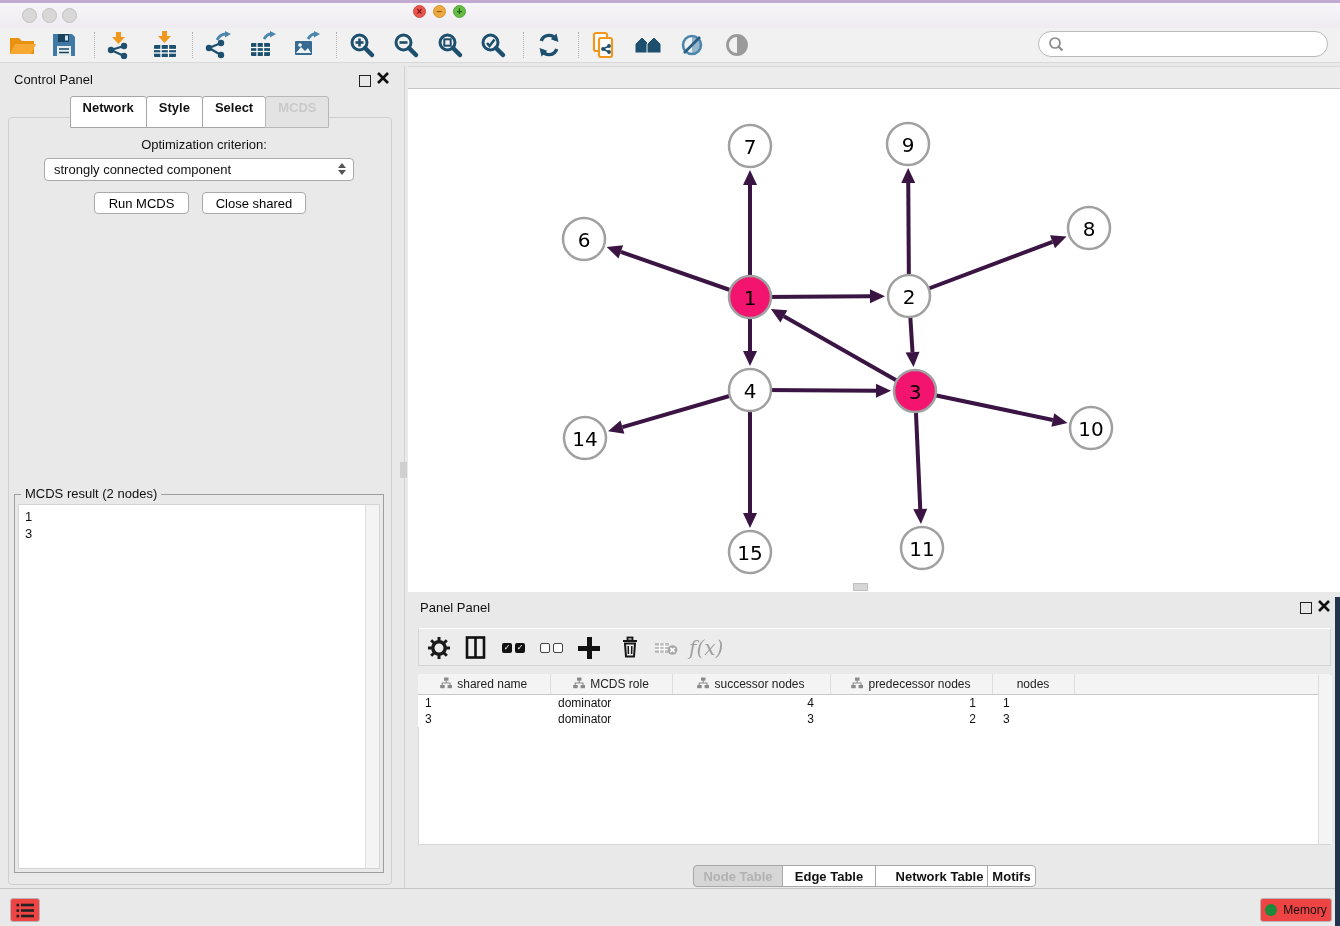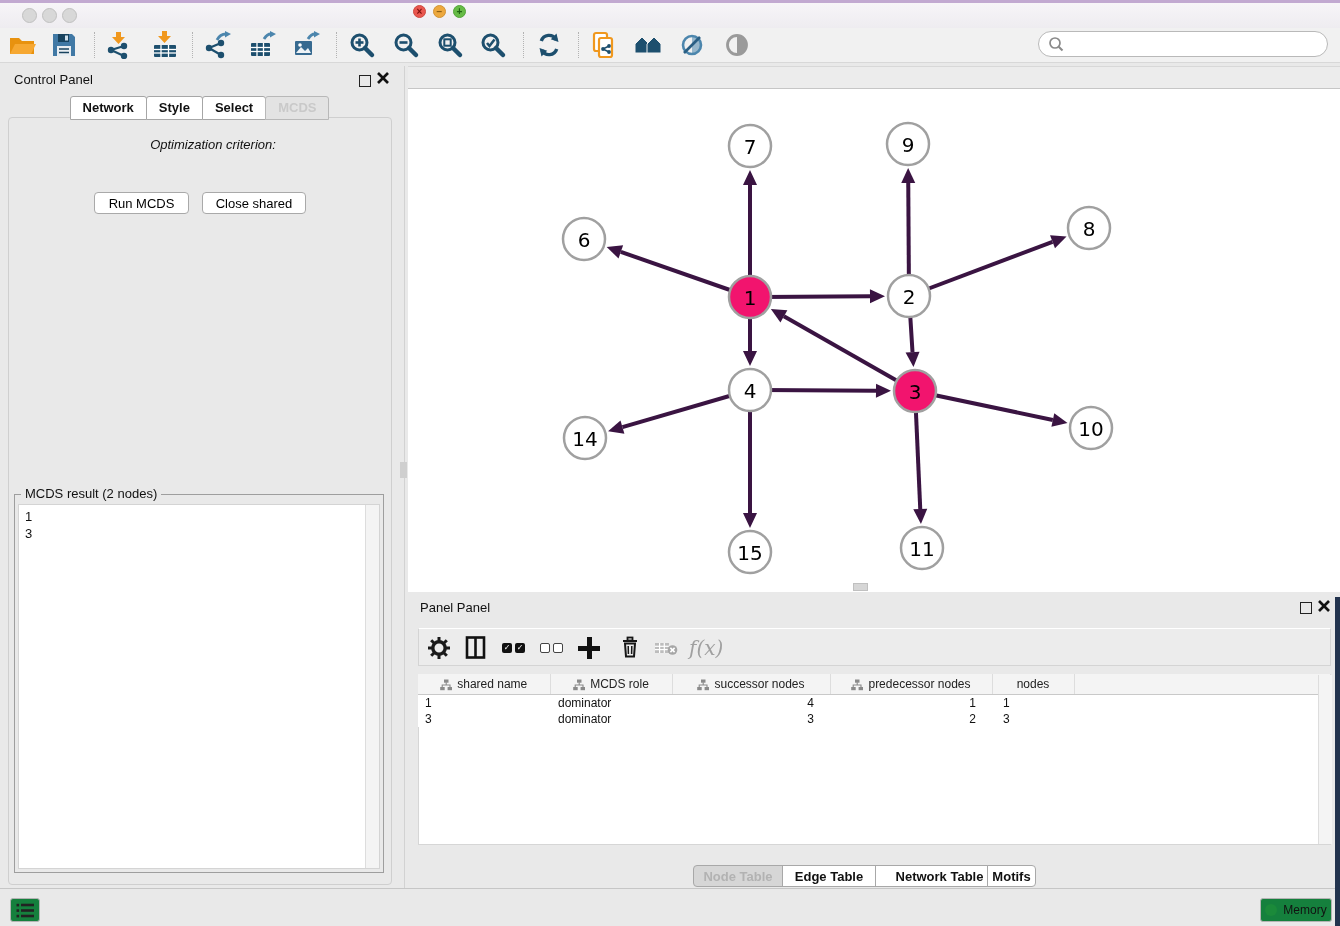--- a/index.html
+++ b/index.html
@@ -19,25 +19,25 @@
   .ti{position:absolute;top:3px;width:28px;height:28px;cursor:pointer;}
   .tbsep{position:absolute;top:4px;width:0;height:26px;border-left:1px dotted #b3b3b3;}
   .searchbox{position:absolute;left:1038px;top:3px;width:290px;height:26px;background:#fff;
              border:1px solid #b9b9b9;border-radius:13px;display:flex;align-items:center;padding-left:8px;box-sizing:border-box;}
 
   
   .cp-title{left:14px;top:72px;font-size:13px;color:#111;}
   .panel-float{width:10px;height:10px;border:1.6px solid #222;top:75px;cursor:pointer;}
   .xicon{cursor:pointer;}
   .cp-tabs{left:0;top:96px;width:400px;text-align:center;}
-  .tab{display:inline-block;padding:3px 12px 4px;border:1px solid #a6a6a6;background:#fff;
+  .tab{display:inline-block;padding:3px 12px 12px;border:1px solid #a6a6a6;background:#fff;
        font-weight:bold;font-size:13px;margin-left:-1px;border-radius:3px 3px 0 0;cursor:pointer;}
   .tab.active-dim{background:#e3e3e3;color:#c9c9c9;border-color:#b8b8b8;}
   .cp-body{left:8px;top:117px;width:382px;height:766px;border:1px solid #cfcfcf;border-radius:4px;background:#e9e9e9;}
-  .opt-label{left:13px;top:137px;width:400px;text-align:center;font-size:13px;font-style:italic;}
+  .opt-label{left:4px;top:137px;width:400px;text-align:center;font-size:13px;}
   .selectbox{left:44px;top:158px;width:310px;height:23px;background:#fff;border:1px solid #a9a9a9;
              border-radius:4px;display:flex;align-items:center;padding-left:9px;box-sizing:border-box;cursor:pointer;}
   .stepper{position:absolute;right:7px;top:4px;display:flex;flex-direction:column;gap:2px;}
   .tri-up{width:0;height:0;border-left:4px solid transparent;border-right:4px solid transparent;border-bottom:5px solid #555;}
   .tri-dn{width:0;height:0;border-left:4px solid transparent;border-right:4px solid transparent;border-top:5px solid #555;}
   .btn{position:absolute;height:22px;background:#fff;border:1px solid #a9a9a9;border-radius:4px;
        font-size:13px;display:flex;align-items:center;justify-content:center;cursor:pointer;box-sizing:border-box;font-family:inherit;}
   .fieldset{left:14px;top:494px;width:370px;height:379px;border:1px solid #9e9e9e;box-sizing:border-box;}
   .legend{position:absolute;left:6px;top:-9px;background:#e9e9e9;padding:0 4px;font-size:13px;}
   .result-area{position:absolute;left:3px;top:9px;right:3px;bottom:3px;background:#fff;border:1px solid #d4d4d4;}
@@ -66,29 +66,29 @@
   .plus{position:relative;margin-top:3px;width:22px;height:22px;}
   .plus::before{content:"";position:absolute;left:9px;top:0;width:4.5px;height:22px;background:#111;}
   .plus::after{content:"";position:absolute;left:0;top:9px;width:22px;height:4.5px;background:#111;}
   .fx{font-family:"DejaVu Serif",serif;font-style:italic;font-size:20px;color:#a0a0a0;top:7px;}
 
   table.nodetable{position:absolute;left:418px;top:674px;width:913px;border-collapse:collapse;table-layout:fixed;
                   background:#fff;font-size:12px;}
   table.nodetable th{background:#f4f4f4;border-right:1px solid #ddd;border-bottom:1px solid #c9c9c9;
                      font-weight:normal;height:20px;padding:0;font-size:12px;color:#222;}
   table.nodetable td{height:16px;padding:0;color:#111;}
-  .th-inner{display:flex;align-items:flex-end;justify-content:center;gap:5px;}
+  .th-inner{display:flex;align-items:flex-start;justify-content:center;gap:5px;}
   .tablebg{left:418px;top:674px;width:913px;height:171px;background:#fff;border:1px solid #d6d6d6;box-sizing:border-box;}
   .tp-tab{position:absolute;top:865px;height:22px;background:#fff;border:1px solid #a8a8a8;font-size:13px;font-weight:bold;
           display:flex;align-items:center;justify-content:center;box-sizing:border-box;cursor:pointer;}
   .tp-tab.dim{background:#d6d6d6;color:#b2b2b2;}
 
   
   .statusbar{left:0;top:888px;width:1340px;height:38px;background:#e9e9e9;border-top:1px solid #c6c6c6;box-sizing:border-box;}
-  .sq-btn{position:absolute;background:#15803d;border:1px solid #b4b4b4;border-radius:3px;display:flex;
+  .sq-btn{position:absolute;background:#ef4444;border:1px solid #b4b4b4;border-radius:3px;display:flex;
           align-items:center;justify-content:center;cursor:pointer;box-sizing:border-box;}
   .memdot{width:12px;height:12px;border-radius:50%;background:#1b8a3a;margin-right:6px;}
   .desktop-sliver{left:1335px;top:597px;width:5px;height:329px;background:#22334e;}
 </style>
 </head>
 <body>
 
 <div id="app">
 
   <div class="abs titlebar">
@@ -254,20 +254,27 @@
         <line x1="12" y1="2" x2="2" y2="12" stroke="#111" stroke-width="2.6"></line>
       </svg>
   </div>
 
   <div class="abs cp-body"></div>
   <div class="abs cp-tabs">
     <span class="tab">Network</span><span class="tab">Style</span><span class="tab">Select</span><span class="tab active-dim">MCDS</span>
   </div>
 
   <div class="abs opt-label">Optimization criterion:</div>
+  <div class="abs selectbox">
+    <span>strongly connected component</span>
+    <span class="stepper">
+        <span class="tri-up"></span>
+        <span class="tri-dn"></span>
+      </span>
+  </div>
   <button class="btn" style="left:94px;top:192px;width:95px">Run MCDS</button>
   <button class="btn" style="left:202px;top:192px;width:104px">Close shared</button>
 
   <div class="abs fieldset">
     <span class="legend">MCDS result (2 nodes)</span>
     <div class="result-area">
       <div class="result-text">1
 3</div>
       <div class="vtrack"></div>
     </div>

